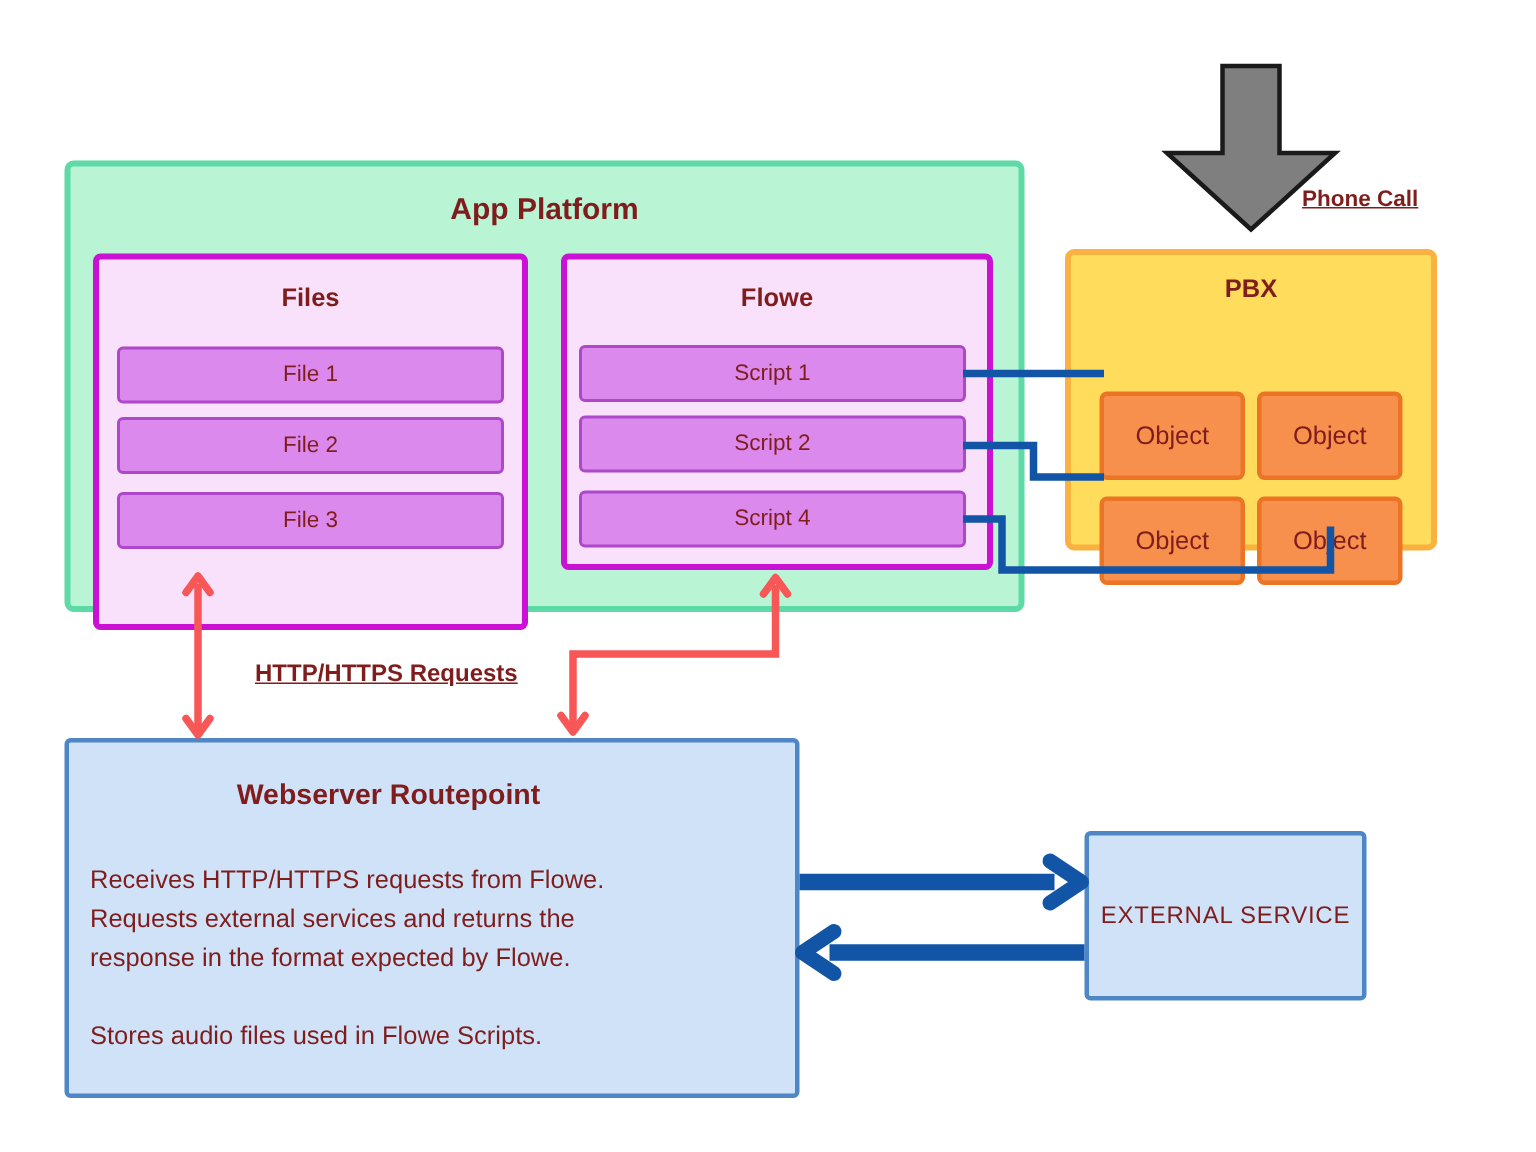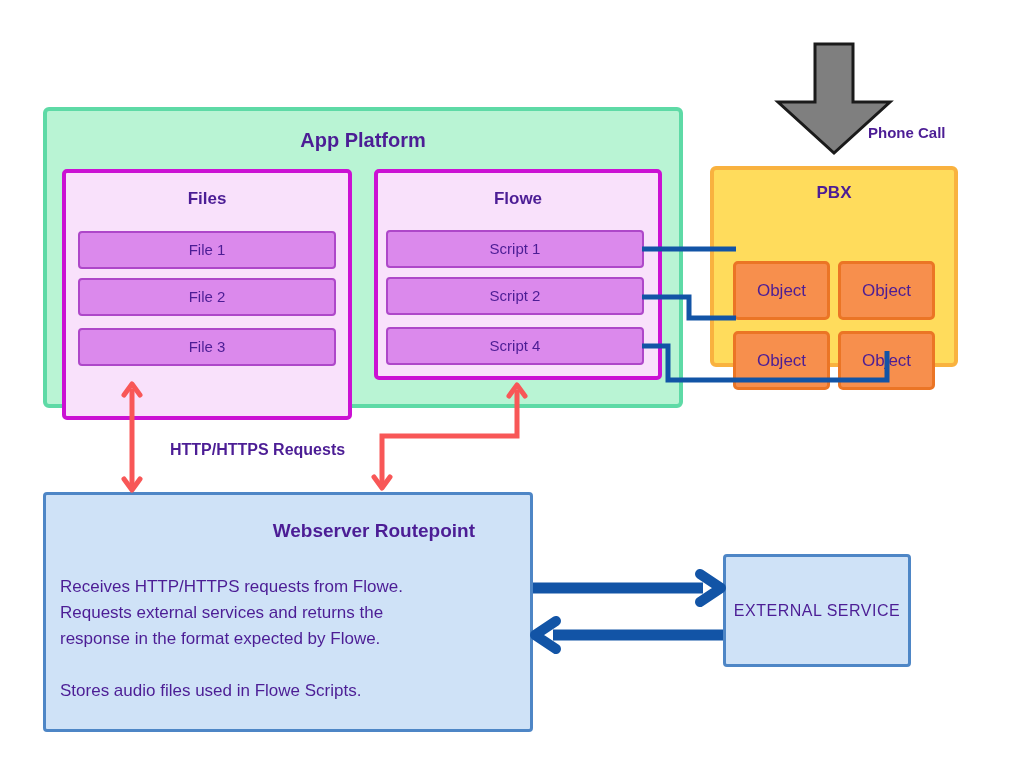--- a/index.html
+++ b/index.html
@@ -2,21 +2,21 @@
 <html style="--app-platform-fill: #B9F4D4; --app-platform-border: #5EDAA6; --purple-box-fill: #F9E1FB; --purple-box-border: #CB11D3; --item-fill: #DB89EC; --item-border: #AE47C9; --pbx-fill: #FFDC5C; --pbx-border: #F9B23F; --object-fill: #F78F4D; --object-border: #EB7525; --blue-box-fill: #CFE2F7; --blue-box-border: #4E86C6; --connector-blue: #1254A6; --arrow-red: #F85757; --arrow-gray: #7F7F7F;"><head>
 <meta charset="utf-8">
 <style>
   html, body { margin: 0; padding: 0; background: #ffffff; }
   .canvas {
     position: relative;
     width: 1024px;
     height: 768px;
     background: #ffffff;
     font-family: "Liberation Sans", "DejaVu Sans", sans-serif;
-    color: #4c1d95;
+    color: #7f1d1d;
     overflow: hidden;
   }
   .abs { position: absolute; box-sizing: border-box; }
 
   
   .app-platform {
     left: 43px; top: 107px; width: 640px; height: 301px;
     background: var(--app-platform-fill); border: 4px solid var(--app-platform-border);
     border-radius: 6px;
   }
@@ -52,24 +52,24 @@
     left: 723px; top: 554px; width: 188px; height: 113px;
     display: flex; align-items: center; justify-content: center;
     font-size: 16px; letter-spacing: 0.5px;
   }
 
   
   .box-title { font-weight: bold; text-align: center; }
   .ap-title   { padding-top: 18px; font-size: 20px; }
   .sub-title  { padding-top: 16px; font-size: 17px; }
   .pbx-title  { padding-top: 13px; font-size: 17px; }
-  .ws-title   { left: 43px; top: 520px; width: 432px; font-size: 19px; text-align: right; }
+  .ws-title   { left: 43px; top: 520px; width: 432px; font-size: 19px; }
   .ws-body    { left: 60px; top: 574px; width: 460px; font-size: 17px; }
   .ws-line    { min-height: 26px; line-height: 26px; white-space: nowrap; }
-  .float-label { font-weight: bold; font-size: 15px; white-space: nowrap; }
+  .float-label { font-weight: bold; font-size: 15px; white-space: nowrap; text-decoration: underline; }
   .phone-call-label { left: 868px; top: 124px; }
   .http-label { left: 170px; top: 441px; font-size: 16px; }
 
   
   .overlay { position: absolute; left: 0; top: 0; pointer-events: none; }
   .blue-line { stroke: var(--connector-blue); stroke-width: 5; fill: none; }
   .thick-blue { stroke: var(--connector-blue); stroke-width: 11; fill: none; }
   .thick-blue-head { stroke: var(--connector-blue); stroke-width: 10; fill: none;
                      stroke-linejoin: round; stroke-linecap: round; }
   .red-line { stroke: var(--arrow-red); stroke-width: 5; fill: none; }

